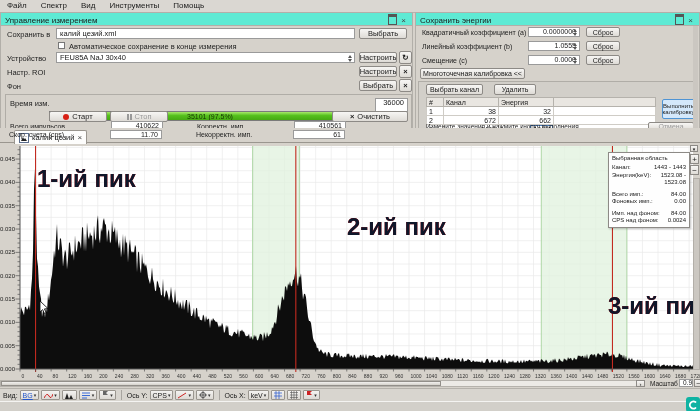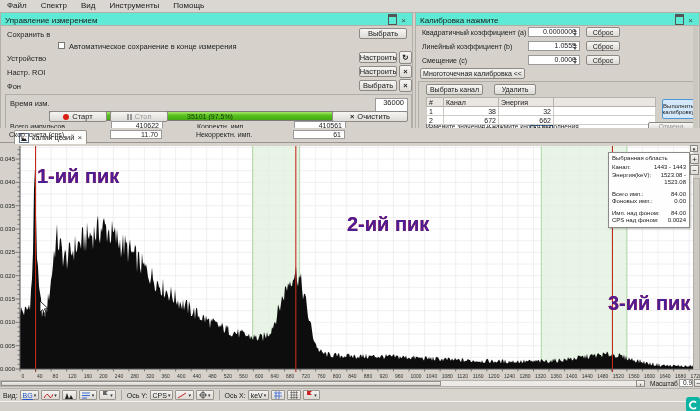--- a/index.html
+++ b/index.html
@@ -35,21 +35,21 @@
   .caret{display:inline-block;width:1px;height:6px;background:#222;vertical-align:middle;}
   
   #tabbar{left:0;top:128px;width:700px;height:15px;background:#d6d2cb;border-bottom:1px solid #9a968f;box-sizing:border-box;}
   #spectrum-tab{position:absolute;left:14px;top:2px;height:13px;background:#fdfdfc;border:1px solid #9a968f;border-bottom:none;border-radius:2px 2px 0 0;display:flex;align-items:center;gap:3px;padding:0 4px;font-size:7.5px;}
   .tab-glyph{width:8px;height:8px;background:#fff;border:1px solid #5b6d8c;position:relative;}
   .tab-glyph:before{content:"";position:absolute;left:1px;bottom:1px;width:0;height:0;border-left:2px solid transparent;border-right:2px solid transparent;border-bottom:4px solid #222;}
   .tab-glyph:after{content:"";position:absolute;right:1px;bottom:1px;width:0;height:0;border-left:2px solid transparent;border-right:2px solid transparent;border-bottom:3px solid #222;}
   
   #chart-wrap{left:0;top:143px;width:700px;height:236px;}
   #chart-svg{position:absolute;left:0;top:0;}
-  .peak-label{position:absolute;color:#4c1d95;font-size:20px;font-weight:bold;letter-spacing:0px;text-shadow:0 0 0 #e20d0d;white-space:nowrap;}
+  .peak-label{position:absolute;color:#0f172a;font-size:24px;font-weight:bold;letter-spacing:0px;text-shadow:0 0 0 #e20d0d;white-space:nowrap;}
   
   #sel-box{left:608px;top:9px;width:82px;background:#fefefe;border:1px solid #8d8a86;box-shadow:1px 1px 2px rgba(0,0,0,.25);font-size:6px;padding:2px 3px;box-sizing:border-box;}
   #sel-box .t{margin-bottom:3px;}
   .sel-row{display:flex;justify-content:space-between;line-height:7.5px;}
   .sel-gap{height:4px;}
   .mini-btn{background:linear-gradient(#f7f6f4,#dedbd6);border:1px solid #8d8a86;font-size:8px;line-height:8px;text-align:center;box-sizing:border-box;}
   
   #hscroll-row{left:0;top:379px;width:700px;height:9px;background:#d6d2cb;}
   #hscroll-track{position:absolute;left:0;top:1px;width:645px;height:7px;background:#eceae6;border:1px solid #b5b2ac;box-sizing:border-box;}
   #hscroll-thumb{position:absolute;left:0;top:0;width:440px;height:5px;background:linear-gradient(#f2f1ef,#d4d1cb);border:1px solid #928f8a;box-sizing:border-box;}
@@ -77,26 +77,34 @@
   </div>
 
   <div class="panel abs" style="left:0;top:12px;width:413px;height:120px;">
     <div class="panel-header">
       <span>Управление измерением</span>
       <span class="sp"></span>
       <span class="pin-icon-box"></span>
       <span class="win-icon">×</span>
     </div>
     <span class="row-label abs" style="left:6px;top:17px;">Сохранить в</span>
+    <div class="tb abs" style="left:55px;top:15px;width:299px;height:11px;">калий цезий.xml</div>
     <div class="btn abs" style="left:358px;top:15px;width:48px;height:11px;">Выбрать</div>
 
     <span class="checkbox abs" style="left:57px;top:29px;"></span>
     <span class="row-label abs" style="left:68px;top:29px;">Автоматическое сохранение в конце измерения</span>
 
     <span class="row-label abs" style="left:6px;top:41px;">Устройство</span>
+    <div class="tb abs" style="left:55px;top:39px;width:299px;height:11px;">
+      <span>FEU85A NaJ 30x40</span>
+      <span class="combo-arrows">
+          <span class="tri-up"></span>
+          <span class="tri-down"></span>
+        </span>
+    </div>
     <div class="btn abs" style="left:358px;top:39px;width:38px;height:11px;">Настроить</div>
     <div class="btn abs" style="left:398px;top:38px;width:13px;height:13px;font-weight:bold;">↻</div>
 
     <span class="row-label abs" style="left:6px;top:55px;">Настр. ROI</span>
     <div class="btn abs" style="left:358px;top:53px;width:38px;height:11px;">Настроить</div>
     <div class="btn abs" style="left:398px;top:52px;width:13px;height:13px;font-weight:bold;">×</div>
 
     <span class="row-label abs" style="left:6px;top:69px;">Фон</span>
     <div class="btn abs" style="left:358px;top:67px;width:38px;height:11px;">Выбрать</div>
     <div class="btn abs" style="left:398px;top:66px;width:13px;height:13px;font-weight:bold;">×</div>
@@ -128,21 +136,21 @@
     <div class="tb num abs" style="left:293px;top:108px;width:52px;height:9px;line-height:7px;font-size:7px;">410561</div>
   </div>
 
   <span class="row-label abs" style="left:9px;top:131px;font-size:7px;z-index:3;">Скор. счета (cps)</span>
   <div class="tb num abs" style="left:110px;top:130px;width:52px;height:9px;line-height:7px;font-size:7px;z-index:3;">11.70</div>
   <span class="row-label abs" style="left:196px;top:131px;font-size:7px;z-index:3;">Некорректн. имп.</span>
   <div class="tb num abs" style="left:293px;top:130px;width:52px;height:9px;line-height:7px;font-size:7px;z-index:3;">61</div>
 
   <div class="panel abs" style="left:415px;top:12px;width:285px;height:120px;">
     <div class="panel-header">
-      <span>Калибровка нажмите</span>
+      <span>Сохранить энергии</span>
       <span class="sp"></span>
       <span class="pin-icon-box"></span>
       <span class="win-icon">×</span>
     </div>
 
     <span class="row-label abs" style="left:6px;top:16px;font-size:7px;">Квадратичный коэффициент (a)</span>
     <div class="tb num abs" style="left:112px;top:14px;width:52px;height:10px;line-height:8px;font-size:7px;">
       <span>0.0000000</span>
       <span class="combo-arrows" style="top:1px;">
           <span class="tri-up"></span>

